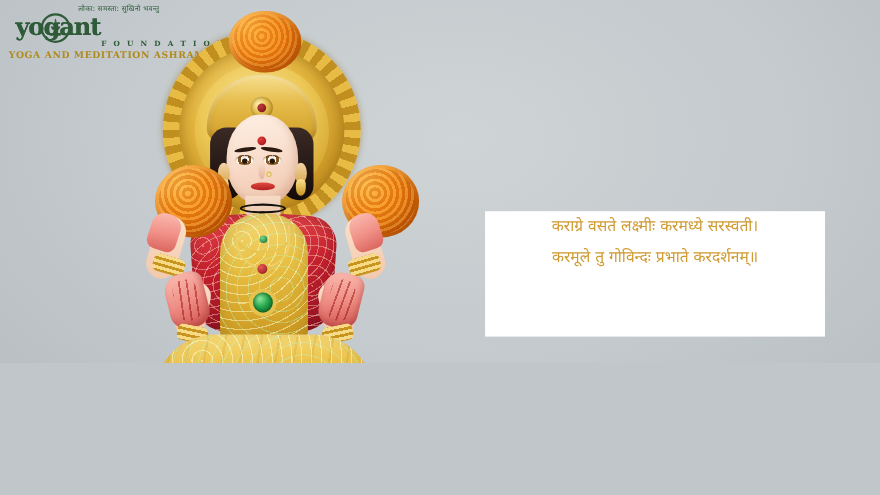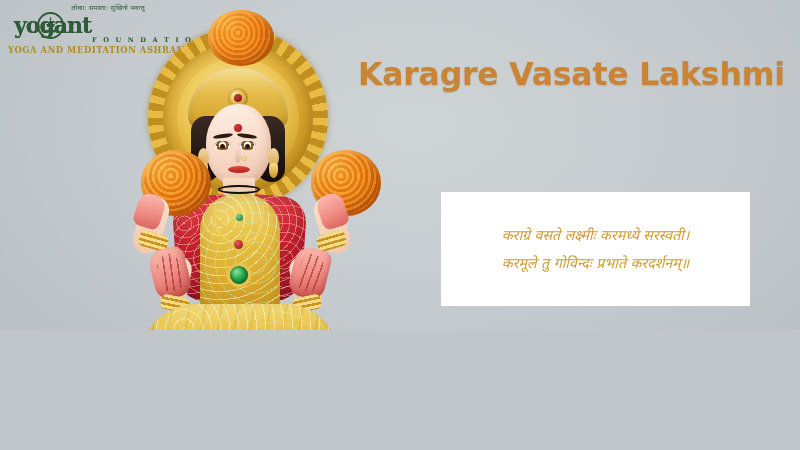--- a/index.html
+++ b/index.html
@@ -365,21 +365,21 @@
     position:absolute; left:401px; top:103px; width:366px; height:60px;
     background:#ffffff; display:flex; align-items:center; justify-content:center;
   }
   #subtitle {
     font-family:"DejaVu Serif", serif;
     font-size:17.5px; line-height:25px; color:#40181c;
     text-align:center; white-space:pre-line;
   }
   #mantra-box {
     position:absolute; left:441px; top:192px; width:309px; height:114px;
-    background:#ffffff; display:flex; align-items:center; justify-content:center;font-style:italic;
+    background:#ffffff; display:flex; justify-content:center;
   }
   #mantra {
     font-family:"DejaVu Sans", sans-serif;
     font-size:14.2px; line-height:28px; color:#cf9b32;
     text-align:center; white-space:pre-line;
   }
   #url-box {
     position:absolute; left:462px; top:323px; width:286px; height:30px;
     background:#ffffff; display:flex; align-items:center; justify-content:center;
   }
@@ -497,21 +497,20 @@
     <div class="marigold-b" style="left:60px;  top:418px; width:40px; height:30px;"></div>
     <div class="marigold-b" style="left:96px;  top:424px; width:38px; height:28px;"></div>
     <div class="marigold-b" style="left:130px; top:420px; width:44px; height:32px;"></div>
     <div class="marigold-b" style="left:172px; top:426px; width:40px; height:28px;"></div>
     <div class="marigold-b" style="left:208px; top:416px; width:48px; height:36px;"></div>
     <div class="marigold-b" style="left:252px; top:424px; width:40px; height:30px;"></div>
     <div class="marigold-b" style="left:288px; top:418px; width:46px; height:34px;"></div>
     <div class="marigold-b" style="left:330px; top:426px; width:38px; height:28px;"></div>
   </div>
 
-  <div id="title">Karagre Vasate Lakshmi</div>
 
 
   <div id="mantra-box">
     <div id="mantra">कराग्रे वसते लक्ष्मीः करमध्ये सरस्वती।
 करमूले तु गोविन्दः प्रभाते करदर्शनम्॥</div>
   </div>
 
 
 </div>
 

